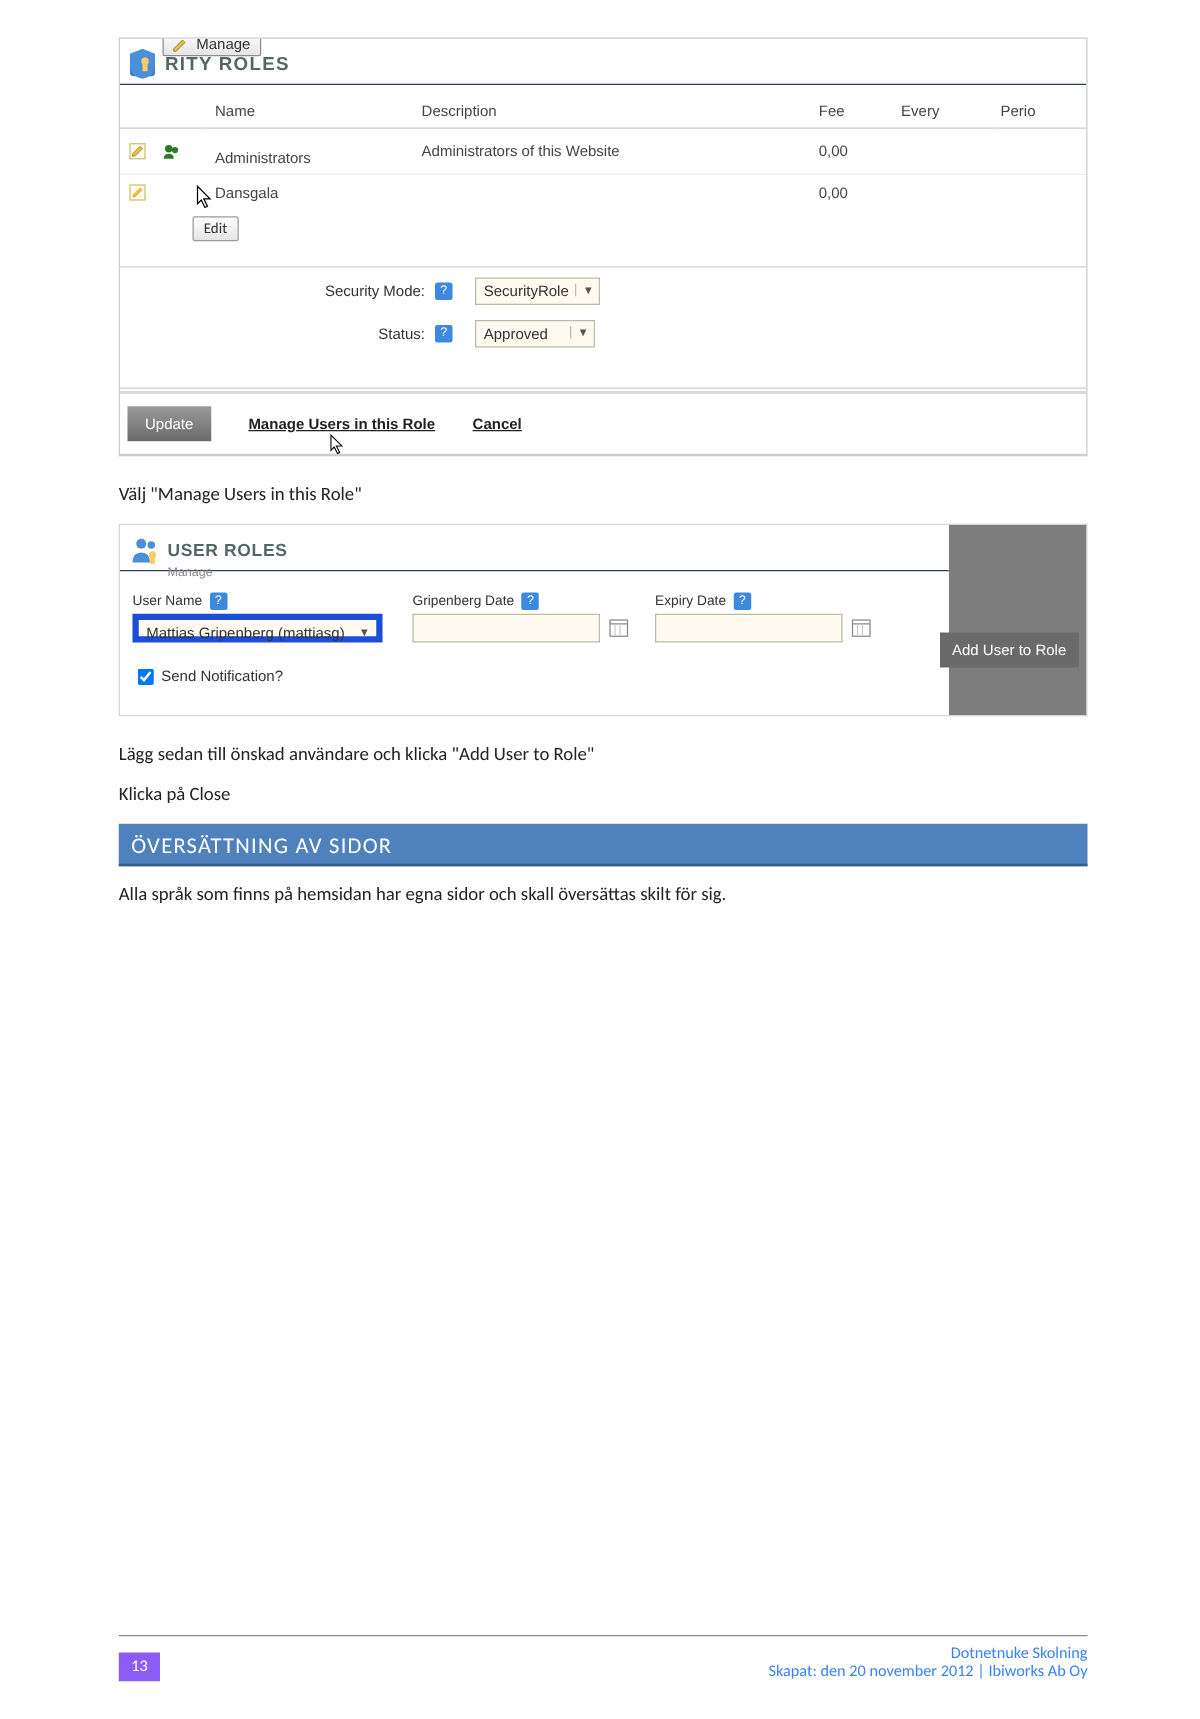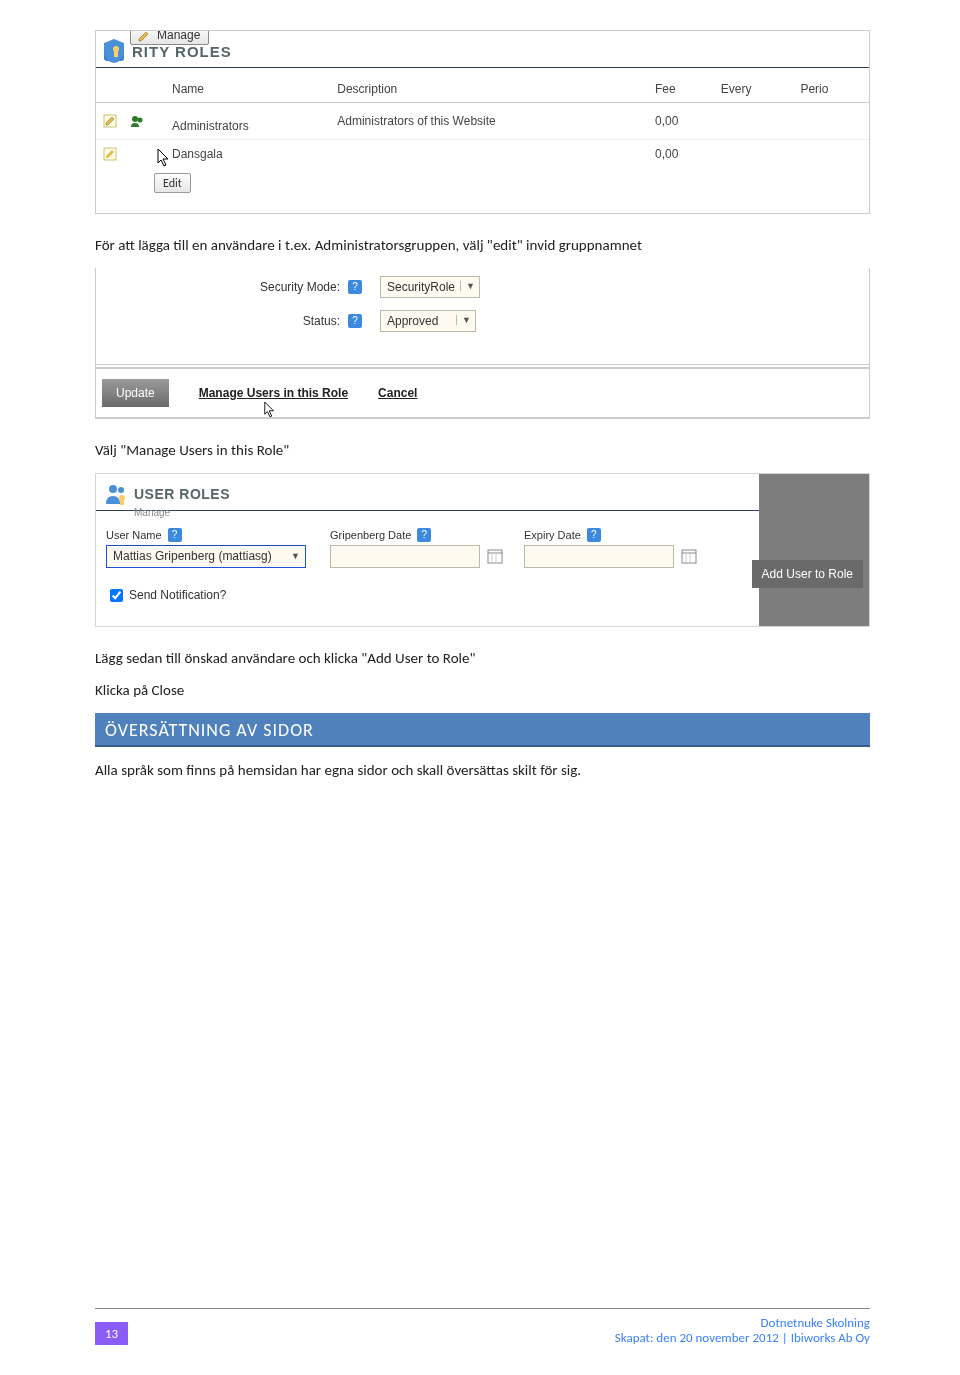--- a/index.html
+++ b/index.html
@@ -29,21 +29,21 @@
   .update-btn { background: linear-gradient(#9a9a9a,#6a6a6a); color: #fff; border: none; padding: 7px 14px; font-size: 12px; cursor: pointer; }
   .link-underline { text-decoration: underline; cursor: pointer; color: #222; font-weight: bold; }
   .user-roles-box { border: 1px solid #d6d6d6; background: #fff; font-family: Arial, sans-serif; font-size: 12px; position: relative; }
   .ur-header { display: flex; align-items: center; padding: 6px 6px 2px; border-bottom: 1px solid #2b415a; }
   .ur-title { font-weight: bold; font-size: 14px; color: #566; letter-spacing: 0.5px; margin-left: 4px; }
   .ur-sub { font-size: 10px; color: #888; margin-left: 38px; margin-top: -4px; margin-bottom: 6px; }
   .ur-manage { padding: 10px; font-weight: bold; font-size: 13px; color: #222; }
   .ur-row { display: flex; align-items: center; padding: 4px 10px 10px; gap: 14px; }
   .col-label { font-weight: normal; font-size: 11px; margin-bottom: 3px; display: flex; align-items: center; gap: 4px; }
   .text-input { border: 1px solid #bba; background: #fefaf0; padding: 3px 6px; font-size: 12px; width: 150px; height: 23px; }
-  .select-input { border: 1px solid #1d4ed8; background: #fefaf0; padding: 3px 22px 3px 6px; font-size: 12px; width: 200px; height: 23px; position: relative; }
+  .select-input { border: 5px solid #1d4ed8; background: #fefaf0; padding: 3px 22px 3px 6px; font-size: 12px; width: 200px; height: 23px; position: relative; }
   .select-input::after { content: "▼"; position: absolute; right: 5px; top: 5px; font-size: 9px; color: #555; }
   .date-pick { display: inline-block; margin-left: 4px; vertical-align: middle; }
   .add-btn { background: #6a6a6a; color: #fff; padding: 7px 10px; font-size: 12px; border: none; }
   .send-row { padding: 10px 14px 22px; display: flex; align-items: center; gap: 6px; }
   .grey-panel { position: absolute; right: 0; top: 0; bottom: 0; width: 110px; background: #7d7d7d; z-index: 0; }
   .white-over { position: relative; z-index: 1; background: #fff; margin-right: 110px; padding-bottom: 2px; }
   .heading-bar { background: #4f81bd; color: #fff; font-size: 18px; letter-spacing: 1px; padding: 6px 10px 4px; margin: 14px 0 14px 0; border-bottom: 2px solid #385d8a; }
   .footer { position: absolute; bottom: 30px; left: 95px; right: 90px; font-size: 12px; }
   .footer .rule { border-top: 1px solid #888; margin-bottom: 6px; }
   .footer-row { display: flex; justify-content: space-between; align-items: flex-end; }
@@ -127,21 +127,20 @@
       </tbody>
     </table>
     <span style="position:absolute; left:60px; top:116px;">
       <svg width="16" height="20" viewBox="0 0 16 20">
           <path d="M2 2 L2 16 L5 13 L8 19 L10 18 L7 12 L12 12 Z" fill="#fff" stroke="#000"></path>
         </svg>
     </span>
     <div class="edit-tooltip">Edit</div>
   </div>
 
-  <p class="body-text">För att lägga till en användare i t.ex. Administratorsgruppen, välj "edit" invid gruppnamnet</p>
 
   <div class="screenshot-box" style="border-top:none;">
     <div class="form-fields">
       <div class="field-row">
         <span class="field-label">Security Mode:</span>
         <span class="help-q">?</span>
         <span style="width:18px"></span>
         <span class="select-box"><span>SecurityRole</span></span>
       </div>
       <div class="field-row">

